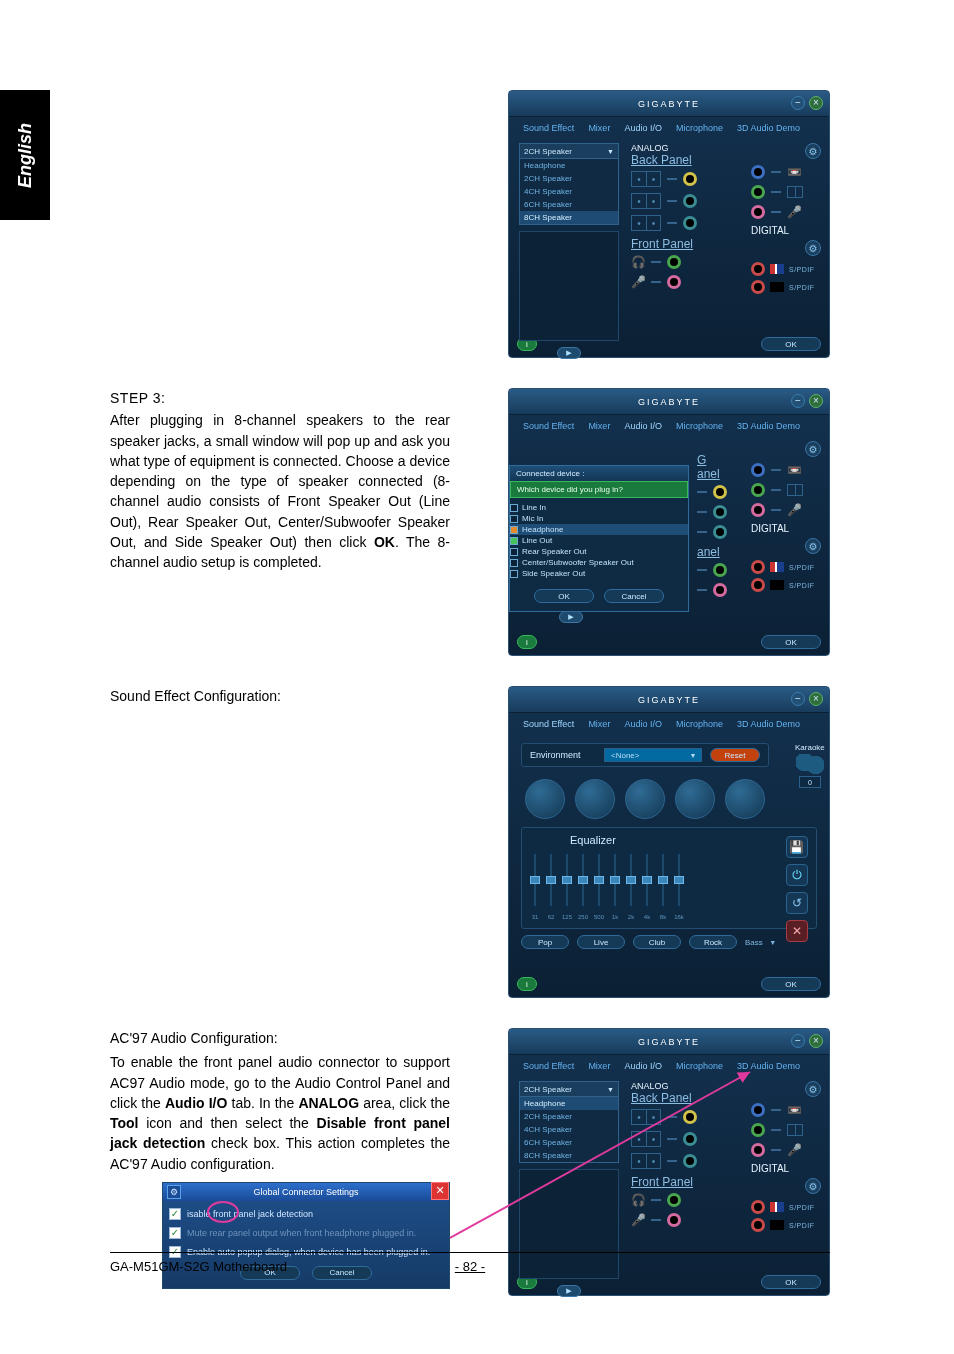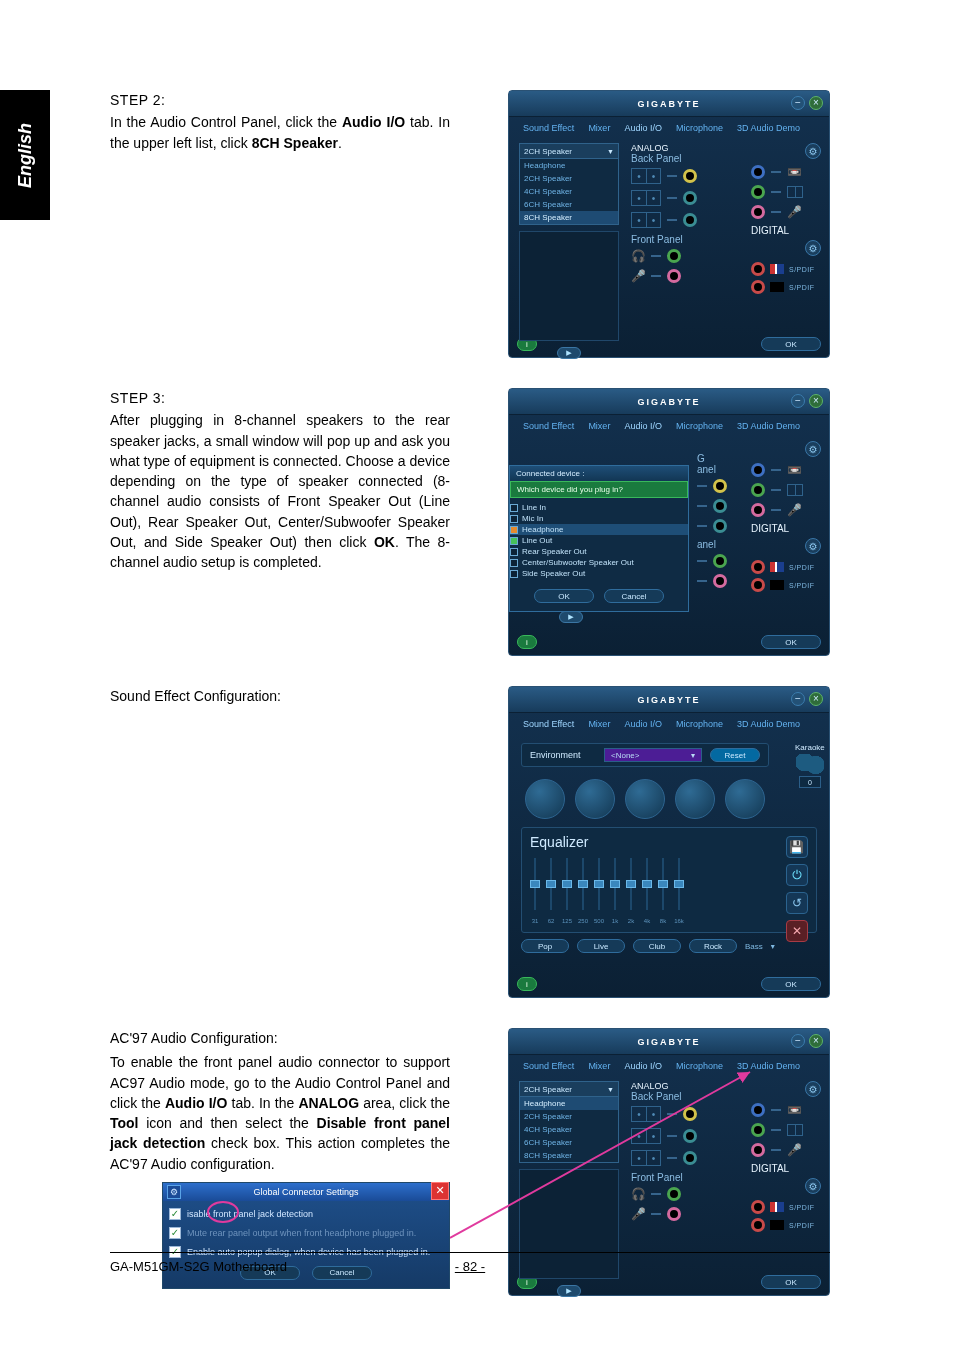--- a/index.html
+++ b/index.html
@@ -73,21 +73,21 @@
   }
   .panel-titlebar {
     height: 26px;
     background: linear-gradient(180deg,#2a5b85 0%, #173b5b 100%);
     position: relative;
     display: flex;
     align-items: center;
     justify-content: center;
     border-bottom: 1px solid #0b2034;
   }
-  .brand { color:#fff; font-size:9px; font-weight:bold; letter-spacing:2px; }
+  .brand { color:#fff; font-size:9px; font-weight:normal; letter-spacing:2px; }
   .winbtns { position:absolute; right:6px; top:5px; display:flex; gap:4px; }
   .winbtn {
     width:14px; height:14px; border-radius:50%;
     background:#235176; border:1px solid #3b7cae;
     display:flex; align-items:center; justify-content:center;
     color:#cde9ff; font-size:10px; line-height:1;
   }
   .winbtn.close { background:#2f6d3a; border-color:#5db36a; }
 
   .tabs { display:flex; gap:14px; padding:6px 14px 4px; }
@@ -115,21 +115,21 @@
   .play-pill {
     margin-top:6px; width:24px; height:12px; border-radius:6px;
     background:#1e4a6d; border:1px solid #3b76a4; margin-left:auto; margin-right:auto;
     display:flex; align-items:center; justify-content:center; color:#aee3ff; font-size:7px;
   }
 
   .audioio .mid-col {
     position:absolute; left:122px; top:6px; width:112px;
   }
   .sec-label { color:#e8f5ff; font-size:9px; font-weight:normal; }
-  .sub-label { color:#8cbde2; font-size:10px; margin-bottom:4px; }
+  .sub-label { color:#8cbde2; font-size:12px; margin-bottom:4px;text-decoration:underline; }
   .jackrow { display:flex; align-items:center; gap:6px; margin-bottom:6px; }
   .jackpair { display:flex; border:1px solid #2f628b; }
   .jacksq { width:14px; height:14px; display:flex; align-items:center; justify-content:center; color:#4f8ab5; font-size:10px; }
   .jacksq + .jacksq { border-left:1px solid #2f628b; }
   .conn { width:10px; height:2px; background:#36648c; }
   .port { width:14px; height:14px; border-radius:50%; background:#000; border:3px solid #555; }
   .port.c-yellow   { border-color:#d2c24a; }
   .port.c-red      { border-color:#c84a49; }
   .port.c-teal     { border-color:#3a8d93; }
   .port.c-green    { border-color:#4aa54f; }
@@ -198,26 +198,26 @@
 
   
   .sfx-body { min-height:240px; padding:10px 12px; }
   .env-row {
     display:flex; align-items:center; gap:8px;
     background:#0e2a42; border:1px solid #234e72; border-radius:3px;
     padding:4px 8px; margin-bottom:8px;
   }
   .env-label { color:#cfeaff; font-size:9px; width:66px; }
   .env-dd {
-    flex:1; height:14px; background:#4c1d95; border:1px solid #2b5e88;
+    flex:1; height:14px; background:#0369a1; border:1px solid #2b5e88;
     color:#b8dcf5; font-size:8px; display:flex; align-items:center;
     justify-content:space-between; padding:0 6px;
   }
   .reset-pill {
-    width:50px; height:14px; border-radius:7px; background:#0369a1;
+    width:50px; height:14px; border-radius:7px; background:#c2410c;
     border:1px solid #2f6c9c; color:#c9e8ff; font-size:8px;
     display:flex; align-items:center; justify-content:center;
   }
   .karaoke {
     margin-left:20px; text-align:center; color:#cfeaff; font-size:8px;
   }
   .karaoke .kicon {
     width:28px; height:20px; margin:2px auto 0;
     background:radial-gradient(circle at 30% 40%, #1d5b80 0 40%, transparent 41%),
                radial-gradient(circle at 70% 55%, #1d5b80 0 40%, transparent 41%);
@@ -230,21 +230,21 @@
   .env-icons { display:flex; gap:10px; padding:4px 4px 8px; }
   .env-ic {
     width:40px; height:40px; border-radius:50%;
     background:radial-gradient(circle at 35% 30%, #2f6b94, #123651);
     border:1px solid #2d6591;
   }
   .eq-box {
     background:#0e2a42; border:1px solid #234e72; border-radius:3px;
     padding:6px 8px 8px; margin-bottom:6px; position:relative;
   }
-  .eq-label { color:#cfeaff; font-size:14px; margin-bottom:4px; }
+  .eq-label { color:#cfeaff; font-size:11px; margin-bottom:4px;margin-left:40px; }
   .eq-sliders { display:flex; gap:6px; align-items:flex-end; height:60px; margin-bottom:4px;}
   .eq-sl { width:10px; height:100%; position:relative; }
   .eq-sl::before {
     content:""; position:absolute; left:50%; top:4px; bottom:4px;
     width:2px; background:#1c486b; transform:translateX(-50%);
   }
   .eq-sl::after {
     content:""; position:absolute; left:50%; top:50%;
     width:8px; height:6px; background:#3a87bd; border:1px solid #6bb8e8;
     transform:translate(-50%,-50%);
@@ -321,26 +321,20 @@
 </head>
 <body>
 
 <div class="side-tab">
   <span>English</span>
 </div>
 
 <div class="page">
 
   <div class="row">
-    <div class="txt">
-      <div class="step-title">STEP 2:</div>
-      <div>
-        <span>In the Audio Control Panel, click the </span><b>Audio I/O</b><span> tab. In the upper left list, click </span><b>8CH Speaker</b><span>.</span>
-      </div>
-    </div>
     <div class="mockup-wrap">
 
       <div class="panel">
         <div class="panel-titlebar">
           <span class="brand">GIGABYTE</span>
           <div class="winbtns">
             <div class="winbtn">−</div>
             <div class="winbtn close">×</div>
           </div>
         </div>

